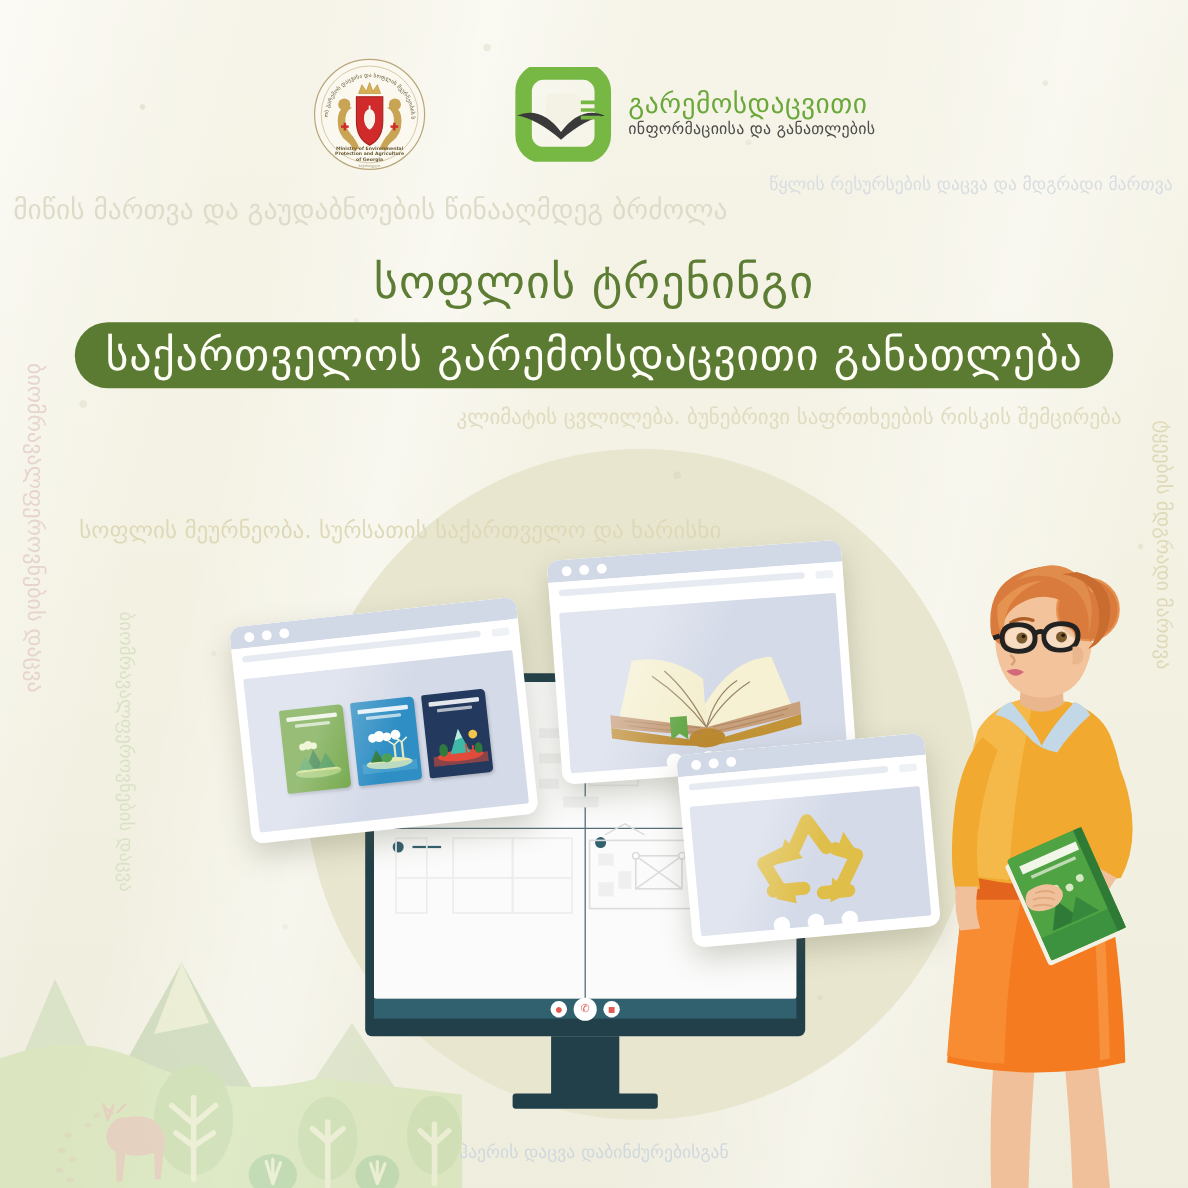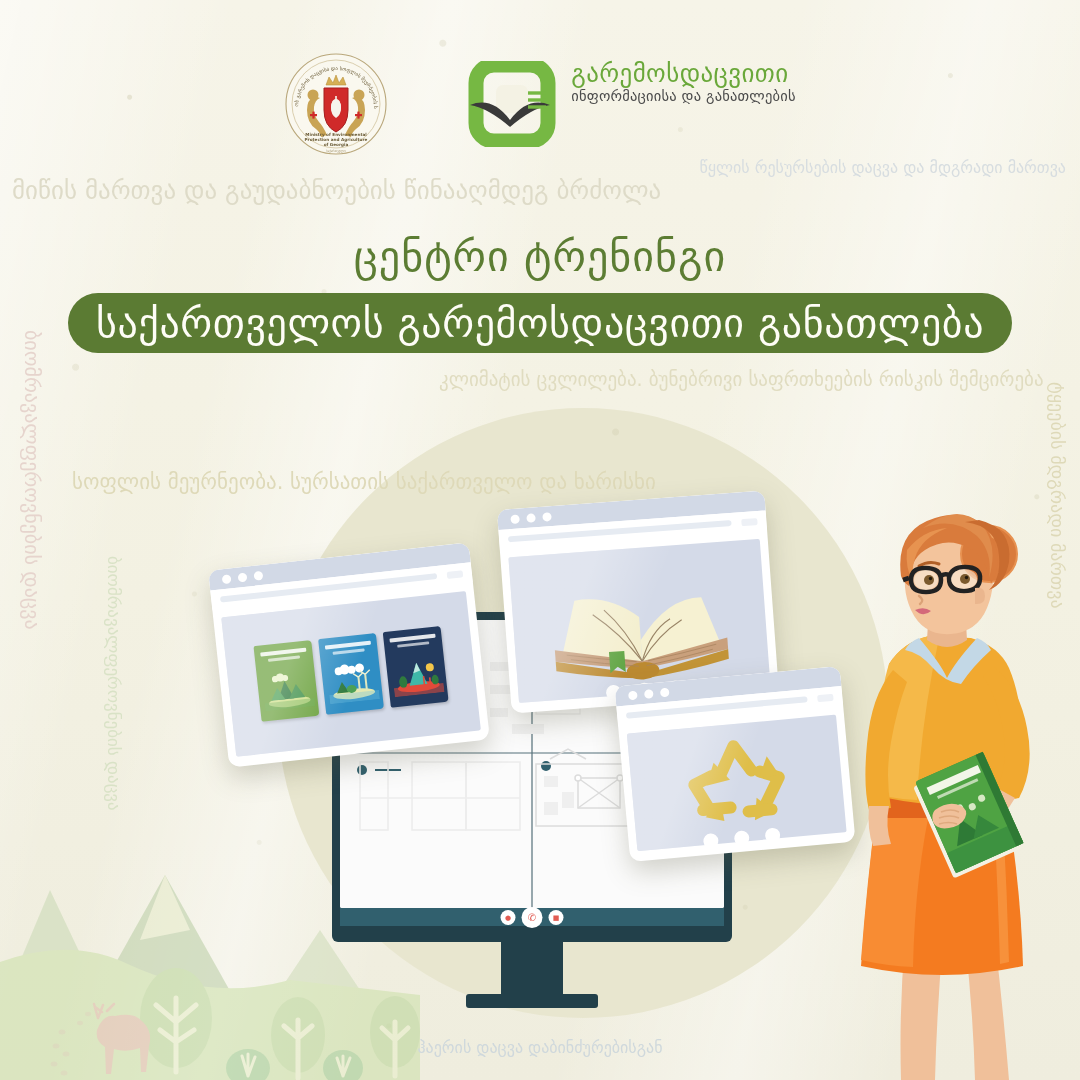--- a/index.html
+++ b/index.html
@@ -38,31 +38,31 @@
       radial-gradient(circle at 36% 95%, rgba(190,186,150,.14) 0 2px, transparent 3px);
   }
   .bigcircle {
     position:absolute; left:278px; top:408px; width:610px; height:610px;
     border-radius:50%; background:#e8e6cf;
   }
   
   .logos { position:absolute; top:52px; left:0; width:1080px; height:104px;
            display:flex; justify-content:center; align-items:center; gap:78px; }
   .emblem { width:104px; height:104px; position:relative; }
-  .ctr-logo { display:flex; gap:13px; }
+  .ctr-logo { display:flex; align-items:center; gap:13px; }
   .ctr-mark { width:92px; height:86px; position:relative; }
   .ctr-txt { line-height:1.05; }
   .ctr-txt .l1 { font-size:25px; color:#6aa83a; letter-spacing:.4px; font-weight:400; }
   .ctr-txt .l2 { font-size:14.5px; color:#4c4c4c; letter-spacing:.2px; margin-top:2px; }
   .ctr-txt .l3 { font-size:25px; color:#6aa83a; margin-top:1px; }
 
   
   .ghost { position:absolute; white-space:nowrap; font-weight:400; user-select:none; }
   .g-khaki   { color:#ded9b8; }
-  .g-khaki2  { color:#e0dcc0;margin-left:24px; }
+  .g-khaki2  { color:#e0dcc0; }
   .g-blue    { color:#d7dde0; }
   .g-blue2   { color:#cfd8dc; }
   .g-pink    { color:#e6d4cd; }
   .g-green   { color:#d9e2c6; }
   .g-gray    { color:#dedbc8; }
 
   #ghost-top-left  { left:12px;  top:176px; font-size:25px; }
   #ghost-top-right { right:14px; top:158px; font-size:16px; }
   #ghost-mid       { left:415px; top:368px; font-size:19px; }
   #ghost-mid2      { left:72px;  top:470px; font-size:21px; }
@@ -251,21 +251,21 @@
 
   <div class="ghost g-blue" id="ghost-top-right">წყლის რესურსების დაცვა და მდგრადი მართვა</div>
   <div class="ghost g-gray" id="ghost-top-left">მიწის მართვა და გაუდაბნოების წინააღმდეგ ბრძოლა</div>
   <div class="ghost g-khaki2" id="ghost-mid">კლიმატის ცვლილება. ბუნებრივი საფრთხეების რისკის შემცირება</div>
   <div class="ghost g-khaki" id="ghost-mid2">სოფლის მეურნეობა. სურსათის საქართველო და ხარისხი</div>
   <div class="ghost g-blue2" id="ghost-bottom">ჰაერის დაცვა დაბინძურებისგან</div>
   <div class="ghost g-pink  vert" id="ghost-v1">ბიომრავალფეროვნების დაცვა</div>
   <div class="ghost g-green vert" id="ghost-v2">ბიომრავალფეროვნების დაცვა</div>
   <div class="ghost g-khaki vert" id="ghost-v3">ტყეების მდგრადი მართვა</div>
 
-  <div id="title-main">ცენტრი ტრენინგი</div>
+  <div id="title-main">სოფლის ტრენინგი</div>
   <div id="title-band">
     <span>საქართველოს გარემოსდაცვითი განათლება</span>
   </div>
 
   <div class="monitor">
     <div class="mon-screen"></div>
     <div class="mon-inner">
       <svg viewBox="0 0 384 288" width="384" height="288">
         <rect x="0" y="0" width="384" height="288" fill="#fbfbfb"></rect>
         <line x1="0" y1="133" x2="384" y2="133" stroke="#55707a" stroke-width="1.2"></line>

